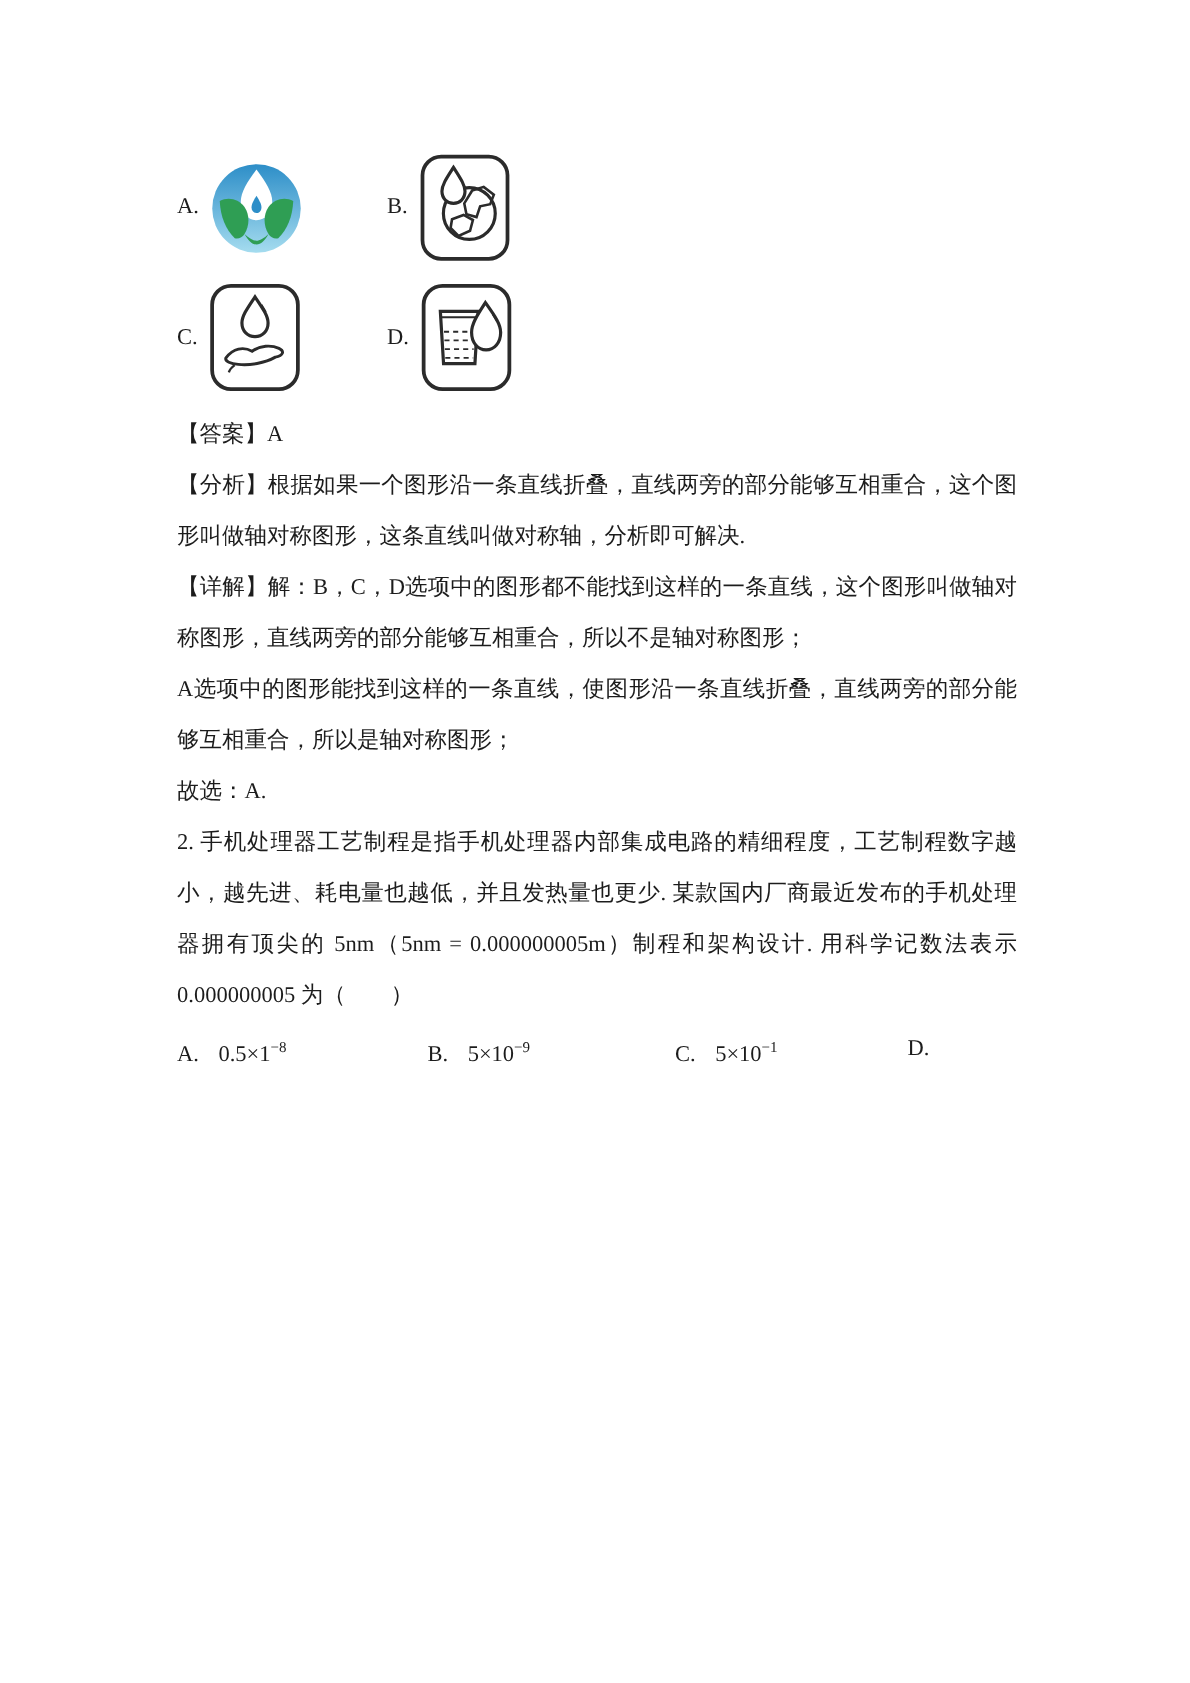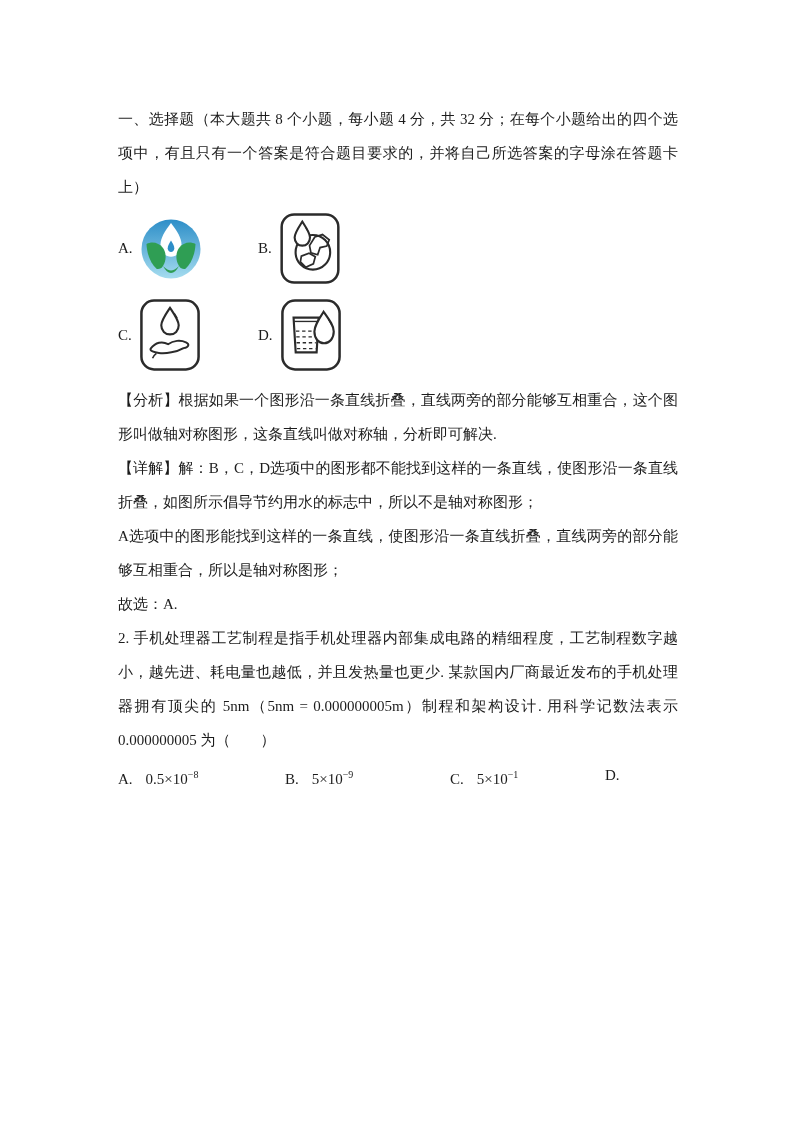--- a/index.html
+++ b/index.html
@@ -31,21 +31,20 @@
   svg .lnf { fill: #ffffff; stroke: #2b2b2b; }
 </style>
 </head>
 <body>
 
 <div class="doc">
 
   <h1 class="title">
   </h1>
 
-  <p class="body">一、选择题（本大题共 8 个小题，每小题 4 分，共 32 分；在每个小题给出的四个选项中，有且只有一个答案是符合题目要求的，并将自己所选答案的字母涂在答题卡上）</p>
 
 
   <div class="opt-grid">
 
     <div class="opt">
       <span class="opt-label">A.</span>
       <svg width="62" height="64" viewBox="0 0 62 62">
         <defs>
           <linearGradient id="gA" x1="0" y1="0" x2="0" y2="1">
             <stop offset="0" stop-color="#2d8ec8"></stop>
@@ -94,31 +93,32 @@
         <path d="M16.8 40 L37.2 40" class="ln" stroke-width="1.3" stroke-dasharray="3.5 2.8"></path>
         <path d="M17.1 46 L36.9 46" class="ln" stroke-width="1.3" stroke-dasharray="3.5 2.8"></path>
         <path d="M17.4 52 L36.6 52" class="ln" stroke-width="1.3" stroke-dasharray="3.5 2.8"></path>
         <path d="M45 14 C39.5 22.5 35.5 28.5 35.5 34.5 C35.5 41.5 39.8 46.5 45.5 46.5 C51.2 46.5 55.5 41.5 55.5 34.5 C55.5 28.5 51 22.5 45 14 Z" class="lnf" stroke-width="2.2"></path>
         <path d="M50 22 L53 27" class="ln" stroke-width="1.2"></path>
       </svg>
     </div>
 
   </div>
 
+  <p class="body ansline">【答案】A</p>
   <p class="body">【分析】根据如果一个图形沿一条直线折叠，直线两旁的部分能够互相重合，这个图形叫做轴对称图形，这条直线叫做对称轴，分析即可解决.</p>
-  <p class="body">【详解】解：B，C，D选项中的图形都不能找到这样的一条直线，使图形沿一条直线折叠，如图所示倡导节约用水的标志中，所以不是轴对称图形；</p>
+  <p class="body">【详解】解：B，C，D选项中的图形都不能找到这样的一条直线，这个图形叫做轴对称图形，直线两旁的部分能够互相重合，所以不是轴对称图形；</p>
   <p class="body">A选项中的图形能找到这样的一条直线，使图形沿一条直线折叠，直线两旁的部分能够互相重合，所以是轴对称图形；</p>
   <p class="body">故选：A.</p>
 
   <p class="body">2.  手机处理器工艺制程是指手机处理器内部集成电路的精细程度，工艺制程数字越小，越先进、耗电量也越低，并且发热量也更少. 某款国内厂商最近发布的手机处理器拥有顶尖的 5nm（5nm = 0.000000005m）制程和架构设计. 用科学记数法表示 0.000000005 为（　　）</p>
 
   <div class="q2-options">
     <span class="q2-opt q2-opt-a">
       <span class="lbl">A.</span>
-      <span class="val"><span>0.5×10</span><sup>−8</sup></span>
+      <span class="val"><span>0.5×1</span><sup>−8</sup></span>
     </span>
     <span class="q2-opt q2-opt-b">
       <span class="lbl">B.</span>
       <span class="val"><span>5×10</span><sup>−9</sup></span>
     </span>
     <span class="q2-opt q2-opt-c">
       <span class="lbl">C.</span>
       <span class="val"><span>5×10</span><sup>−1</sup></span>
     </span>
     <span class="q2-opt q2-opt-d">

